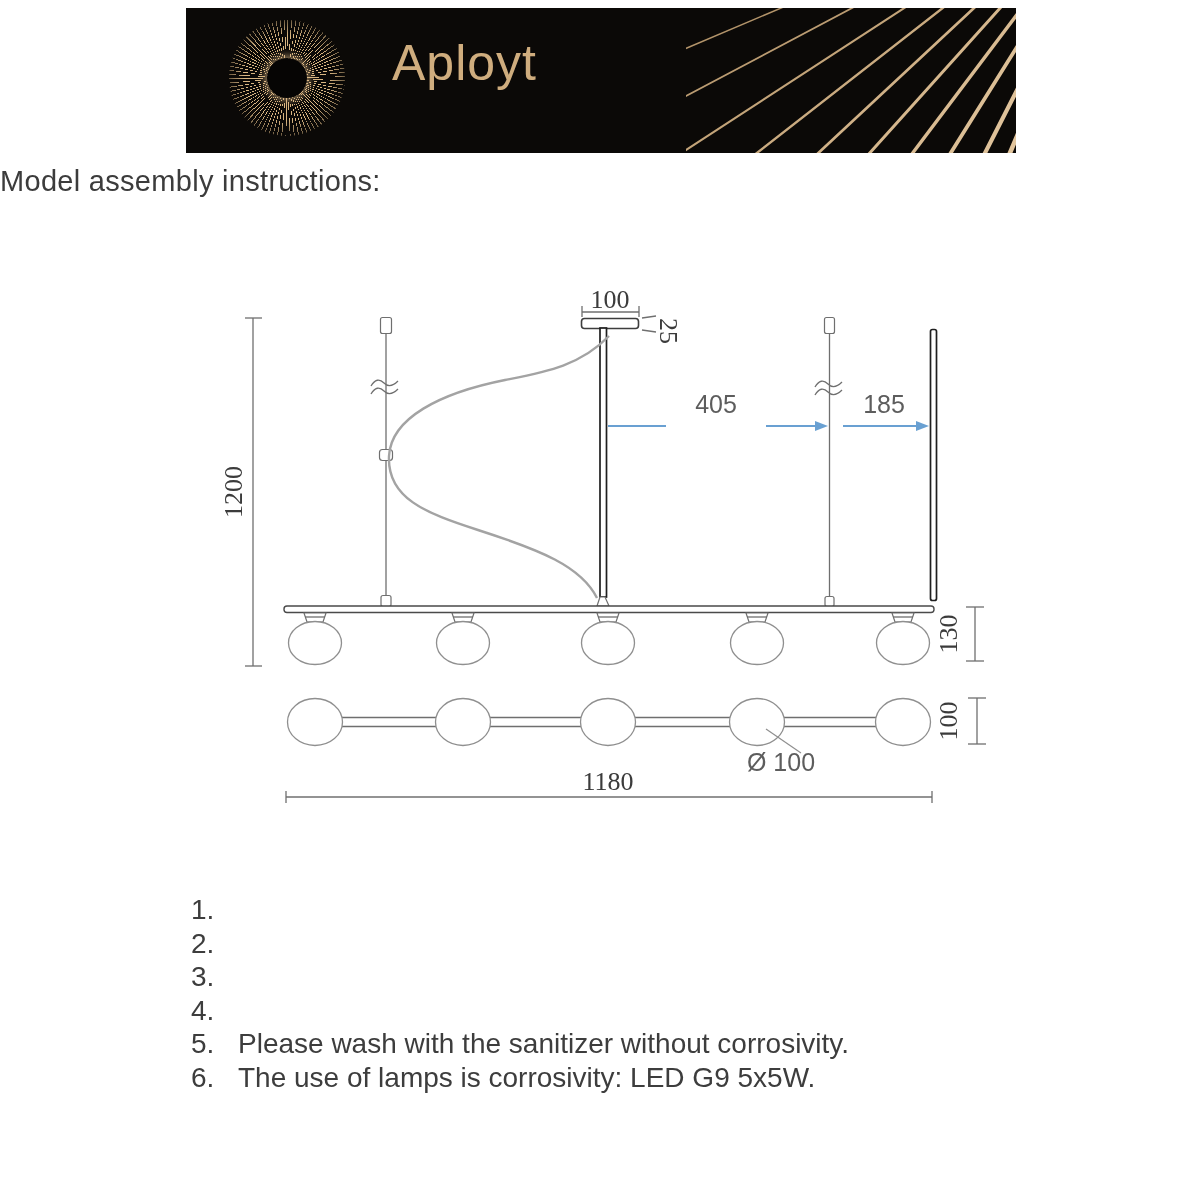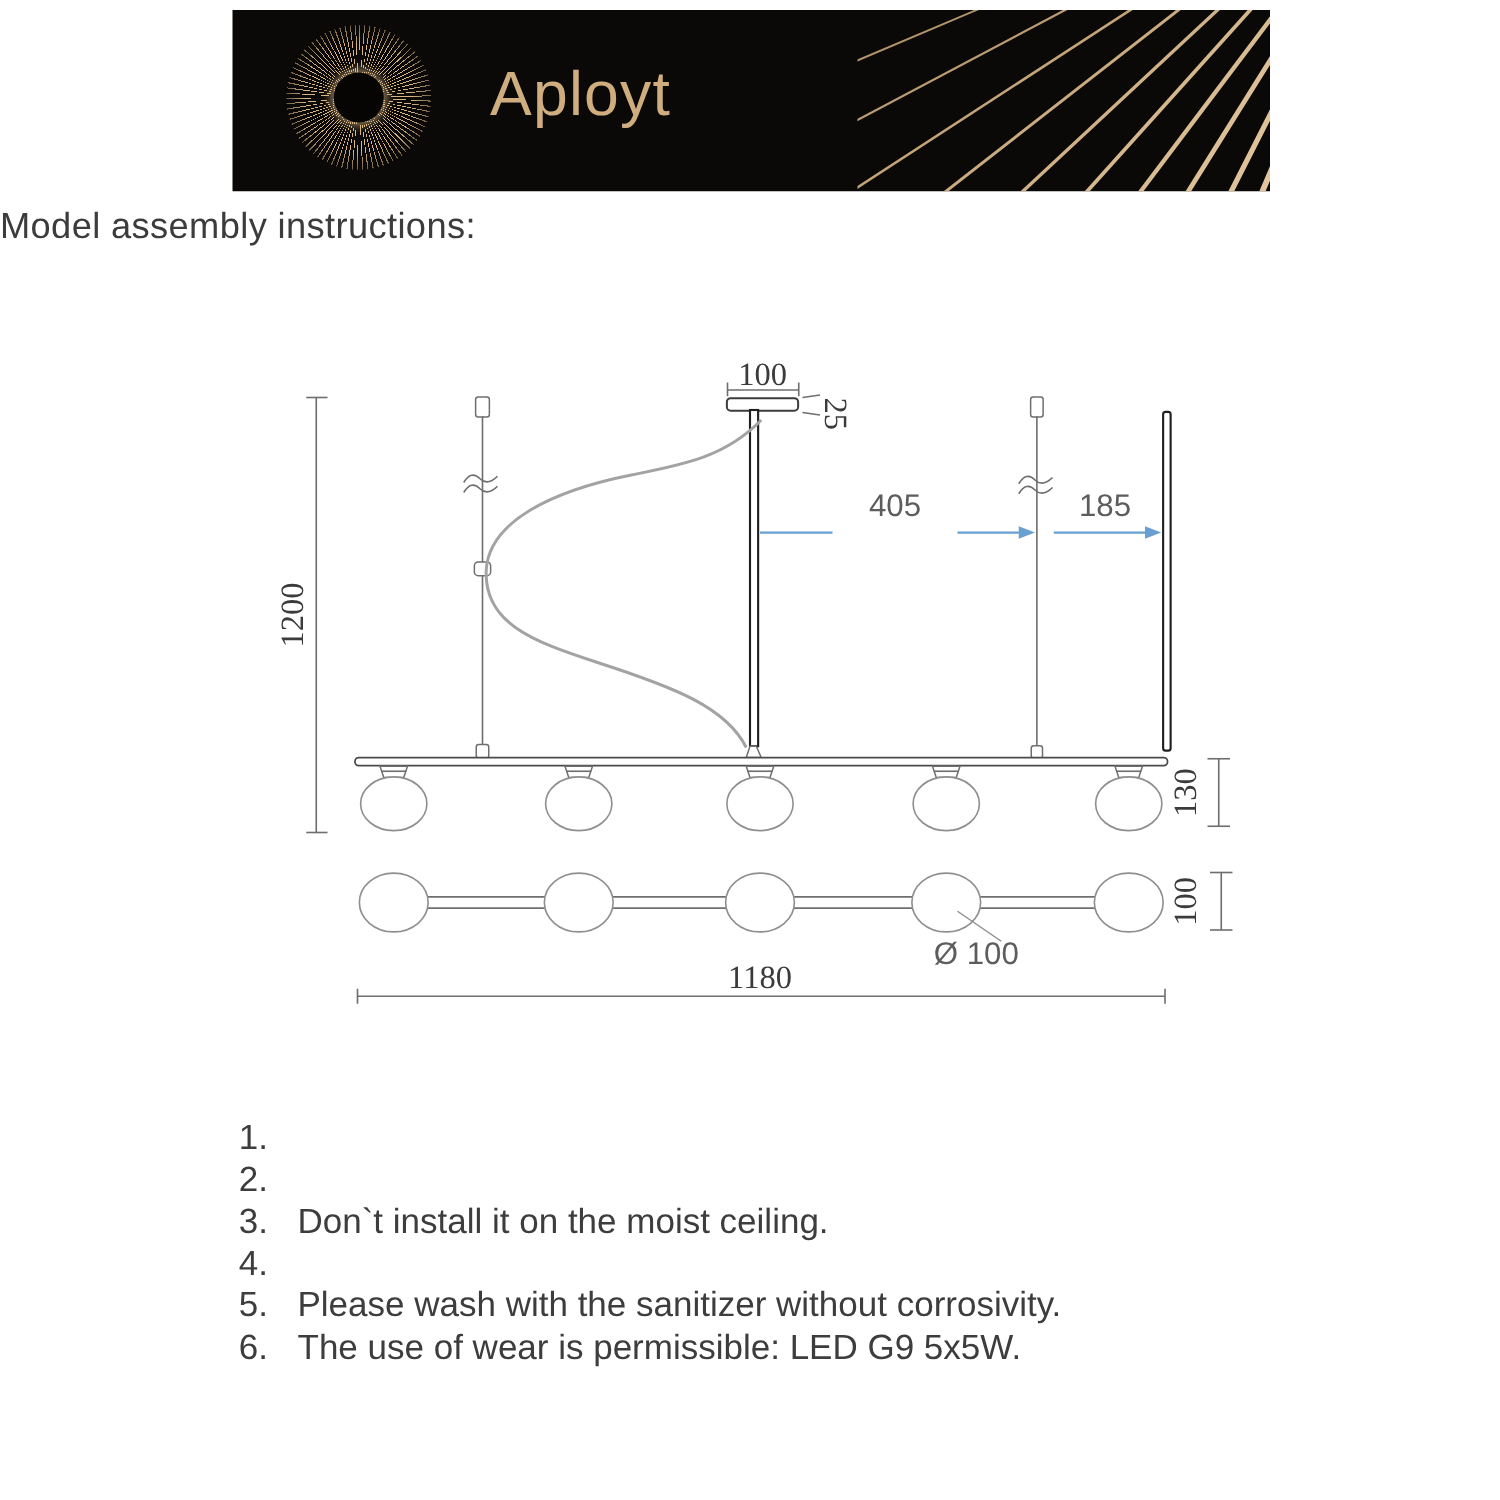--- a/index.html
+++ b/index.html
@@ -17,21 +17,21 @@
     background:
       radial-gradient(circle, rgba(11,9,7,0) 0 52%, rgba(11,9,7,.55) 72%, #0b0907 88%),
       repeating-conic-gradient(#d8b582 0deg .9deg, rgba(216,181,130,0) .9deg 4.2deg);
   }
   .starburst::after{
     content:"";position:absolute;left:50%;top:50%;width:40px;height:40px;margin:-20px 0 0 -20px;
     background:#060504;border-radius:50%;
     box-shadow:0 0 7px 3px rgba(224,188,138,.6);
   }
   .brand{
-    position:absolute;left:206px;top:38px;font-size:50px;letter-spacing:1px;
+    position:absolute;left:206px;top:26px;font-size:50px;letter-spacing:1px;
     color:#cfad7e;font-weight:normal;
   }
   .rays{position:absolute;right:0;top:0;}
   
   .title{
     position:absolute;left:0;right:0;top:165px;
     color:#3c3c3c;font-size:29px;line-height:33px;letter-spacing:.3px;
   }
   
   .diagram{position:absolute;left:0;top:0;}
@@ -208,28 +208,27 @@
 
   <div class="instructions">
     <div class="inst-row">
       <span class="num">1.</span>
     </div>
     <div class="inst-row">
       <span class="num">2.</span>
     </div>
     <div class="inst-row">
       <span class="num">3.</span>
-      <span class="txt">Don`t install it on the moist ceiling.</span>
     </div>
     <div class="inst-row">
       <span class="num">4.</span>
     </div>
     <div class="inst-row">
       <span class="num">5.</span>
       <span class="txt">Please wash with the sanitizer without corrosivity.</span>
     </div>
     <div class="inst-row">
       <span class="num">6.</span>
-      <span class="txt">The use of wear is permissible: LED G9 5x5W.</span>
+      <span class="txt">The use of lamps is corrosivity: LED G9 5x5W.</span>
     </div>
   </div>
 
 </div>
 
 </body></html>

